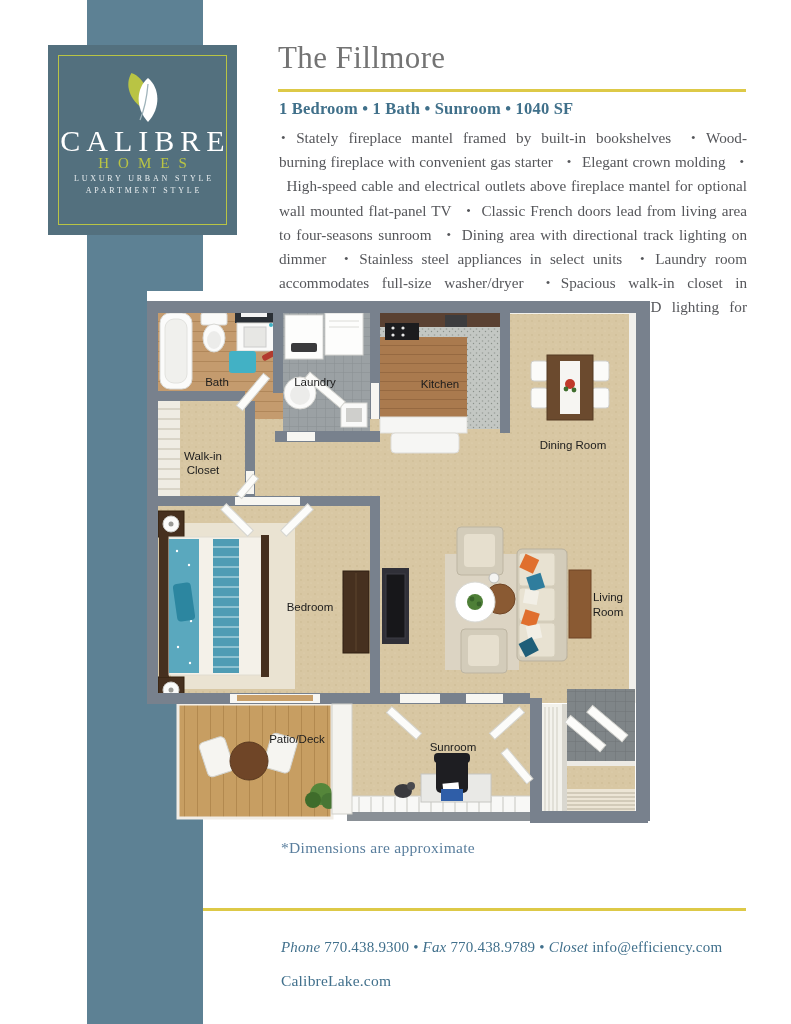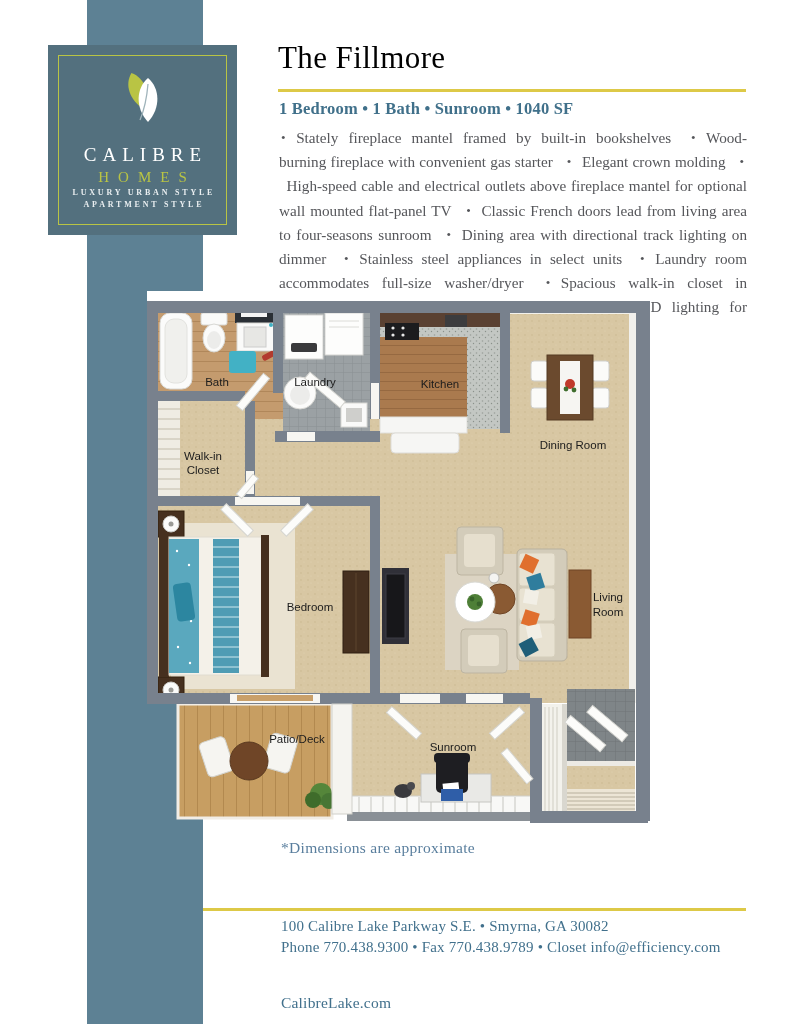--- a/index.html
+++ b/index.html
@@ -5,43 +5,43 @@
   html,body{margin:0;padding:0;background:#ffffff;}
   #page{position:relative;width:791px;height:1024px;background:#ffffff;overflow:hidden;
         font-family:"Liberation Serif",serif;}
   
   #sidebar-bar{position:absolute;left:87px;top:0;width:116px;height:1024px;background:#5d8194;}
   
   #logo-box{position:absolute;left:48px;top:45px;width:189px;height:190px;background:#53707e;}
   #logo-inner{position:absolute;left:10px;top:10px;right:10px;bottom:10px;border:1px solid #b9c444;
               display:flex;flex-direction:column;align-items:center;}
   #logo-leaf{margin-top:14px;}
-  .logo-name{color:#ffffff;font-size:19px;letter-spacing:6px;line-height:26px;margin-top:16px;text-indent:6px;}
+  .logo-name{color:#ffffff;font-size:30px;letter-spacing:6px;line-height:26px;margin-top:2px;text-indent:6px;}
   .logo-lake{color:#b9c444;font-size:15px;letter-spacing:9px;line-height:19px;text-indent:9px;}
   .logo-tag{color:#e9eef0;font-size:8px;letter-spacing:2.8px;line-height:12px;margin-top:0;text-indent:2.8px;
-            font-family:"Liberation Serif",serif;font-weight:bold;}
+            font-family:"Liberation Serif",serif;}
   .logo-tag:first-of-type{margin-top:9px;}
   
-  #page-title{position:absolute;left:278px;top:40px;font-size:31px;color:#000000;letter-spacing:0.4px;}
+  #page-title{position:absolute;left:278px;top:40px;font-size:31px;color:#737373;letter-spacing:0.4px;}
   .gold-rule{position:absolute;background:#ddc947;height:3px;}
   #rule-top{left:278px;top:89px;width:468px;}
   #specs-line{position:absolute;left:279px;top:99px;font-size:16.5px;color:#40708a;letter-spacing:0.2px;font-weight:bold;}
   #features{position:absolute;left:279px;top:126px;width:468px;font-size:15.2px;line-height:1.59;
             color:#55565a;text-align:justify;}
   #features .blt{display:inline-block;transform:translateY(-1px);padding:0 3px 0 2px;font-size:13px;}
   
   #floorplan{position:absolute;left:145px;top:291px;width:512px;height:545px;}
   #plan-note{position:absolute;left:281px;top:839px;font-size:15.5px;color:#597e9d;letter-spacing:0.3px;}
   
   #rule-bottom{left:203px;top:908px;width:543px;}
   .footer-line{position:absolute;left:281px;font-size:15px;color:#41708c;letter-spacing:0.2px;}
   #footer-address{top:918px;}
   #footer-contact{top:939px;}
-  #footer-site{top:994px;font-size:15.5px;}
-  .it{}
+  #footer-site{top:972px;font-size:15.5px;}
+  .it{font-style:italic;}
   svg text{font-family:"Liberation Sans",sans-serif;font-size:11.5px;fill:#1c1c1c;}
 </style>
 </head>
 <body>
 
 <div id="page">
 
   <div id="sidebar-bar"></div>
 
   <div id="logo-box">
@@ -344,19 +344,18 @@
       <text x="463" y="310">Living</text>
       <text x="463" y="325">Room</text>
       <text x="152" y="452">Patio/Deck</text>
       <text x="308" y="460">Sunroom</text>
     </g>
   </svg>
 
   <div id="plan-note">*Dimensions are approximate</div>
 
   <div id="rule-bottom" class="gold-rule"></div>
-  <div id="footer-address" class="footer-line">100 Calibre Lake Parkway S.E. • Smyrna, GA 30082</div>
   <div id="footer-contact" class="footer-line">
     <span class="it">Phone</span>&nbsp;<span>770.438.9300</span><span> • </span><span class="it">Fax</span>&nbsp;<span>770.438.9789</span><span> • </span><span class="it">Closet</span>&nbsp;<span>info@efficiency.com</span>
   </div>
   <div id="footer-site" class="footer-line">CalibreLake.com</div>
 
 </div>
 
 </body></html>

